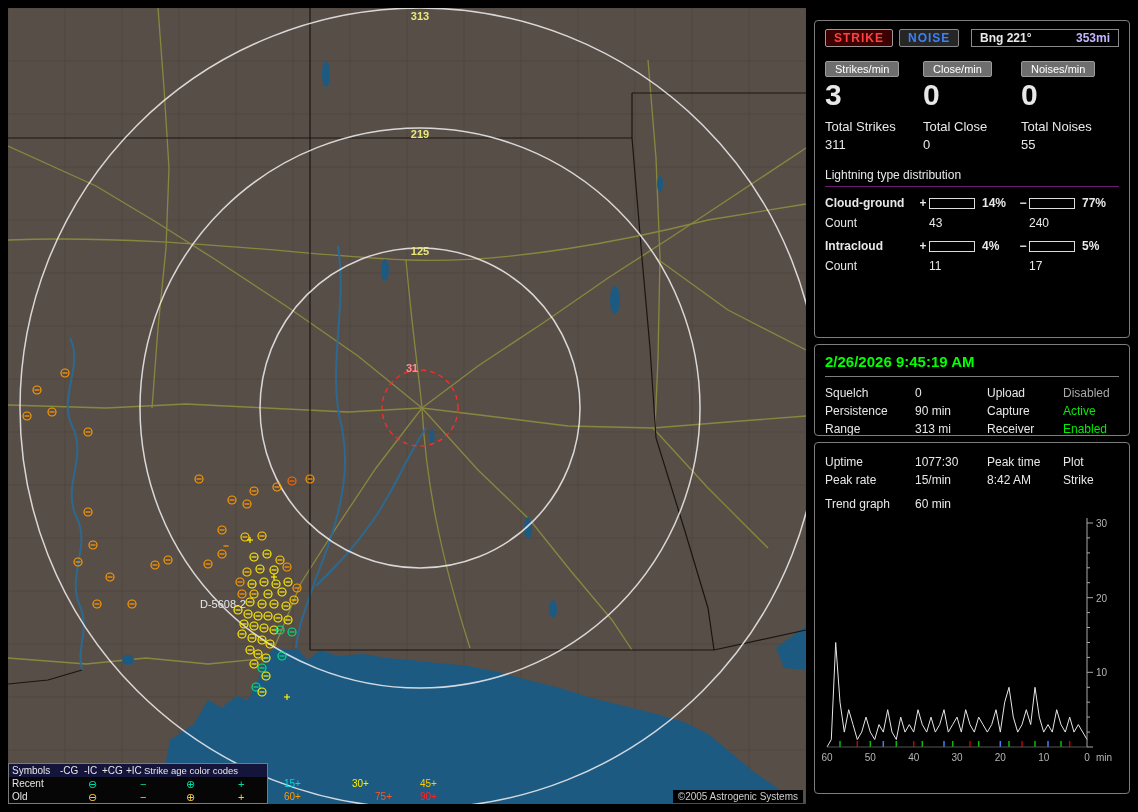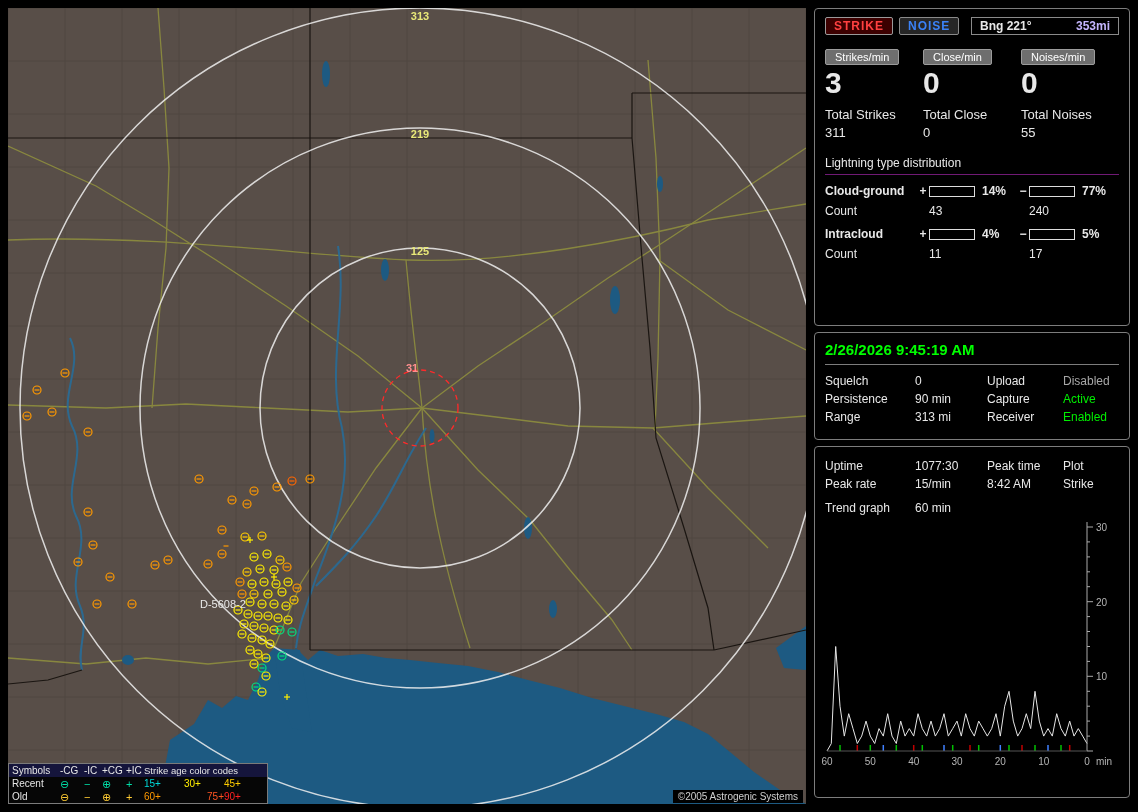--- a/index.html
+++ b/index.html
@@ -16,29 +16,29 @@
   .storm-label { fill:#e8e8e8; font-size:11px; }
   .copyright { position:absolute; right:3px; bottom:1px; background:#000; color:#cfcfcf;
                font-size:10px; padding:1px 5px; }
 
   
   .legend { position:absolute; left:0; bottom:0; width:260px; background:#060606;
             border:1px solid #7a7a7a; font-size:10px; color:#e6e6e6; }
   .lg-header { display:grid; grid-template-columns:48px 24px 18px 24px 18px 1fr;
                background:#15153c; padding:1px 3px; align-items:center; }
   .lg-row { display:grid; grid-template-columns:48px 24px 18px 24px 18px 40px 40px 1fr;
-            padding:1px 3px; align-items:center; }
+            padding:1px 3px; align-items:center;gap:28px; }
   .lg-sym { font-size:11px; line-height:10px; }
   .lg-age-hdr { white-space:nowrap; font-size:9.5px; }
 
   
-  .side-panel { position:absolute; left:814px; top:8px; width:316px; color:#e8e8e8; font-size:12px; }
+  .side-panel { position:absolute; left:814px; top:20px; width:316px; color:#e8e8e8; font-size:12px; }
   .pbox { border:1px solid #7d7d7d; border-radius:4px; background:#000;
           padding:8px 10px; margin-bottom:6px; overflow:hidden; }
-  .pbox1 { height:318px; } .pbox2 { height:108px; } .pbox3 { height:352px; }
+  .pbox1 { height:318px; } .pbox2 { height:92px; } .pbox3 { height:352px; }
 
   .lamp-row { display:flex; gap:6px; align-items:center; margin-bottom:14px; }
   .lamp { font-weight:bold; font-size:12px; padding:1px 8px; letter-spacing:1px; border-radius:2px; }
   .strike-lamp { color:#ff4040; background:#3c0000; border:1px solid #9a9a9a; }
   .noise-lamp  { color:#3b82f6; background:#262626; border:1px solid #8a8a8a; }
   .bng-box { margin-left:auto; border:1px solid #8a8a8a; background:#000; padding:1px 8px;
              font-weight:bold; display:flex; gap:10px; width:148px; justify-content:space-between; }
   .bng-range { color:#c4b5fd; }
 
   .stats-grid { display:grid; grid-template-columns:1fr 1fr 1fr; text-align:left; }

